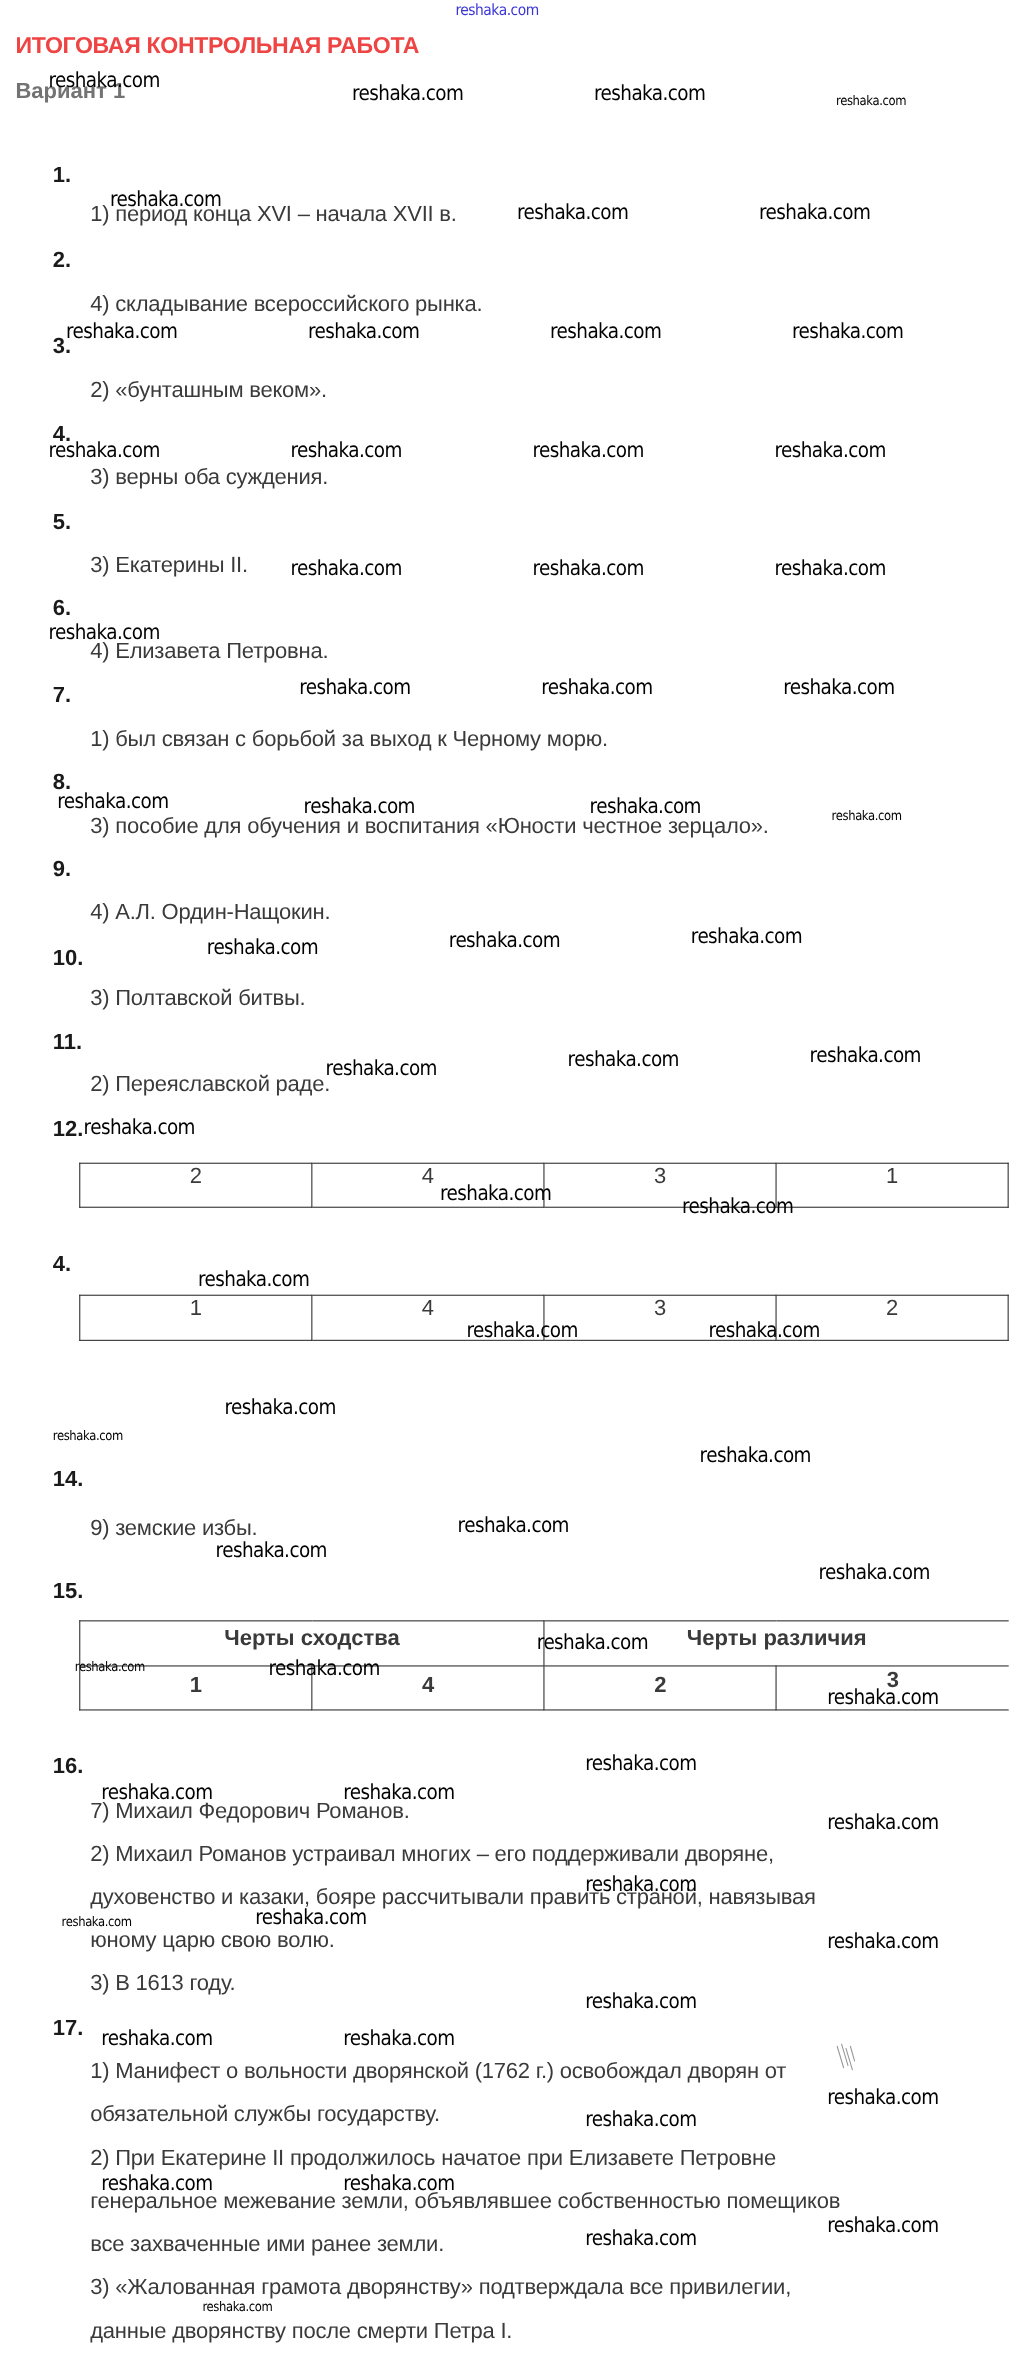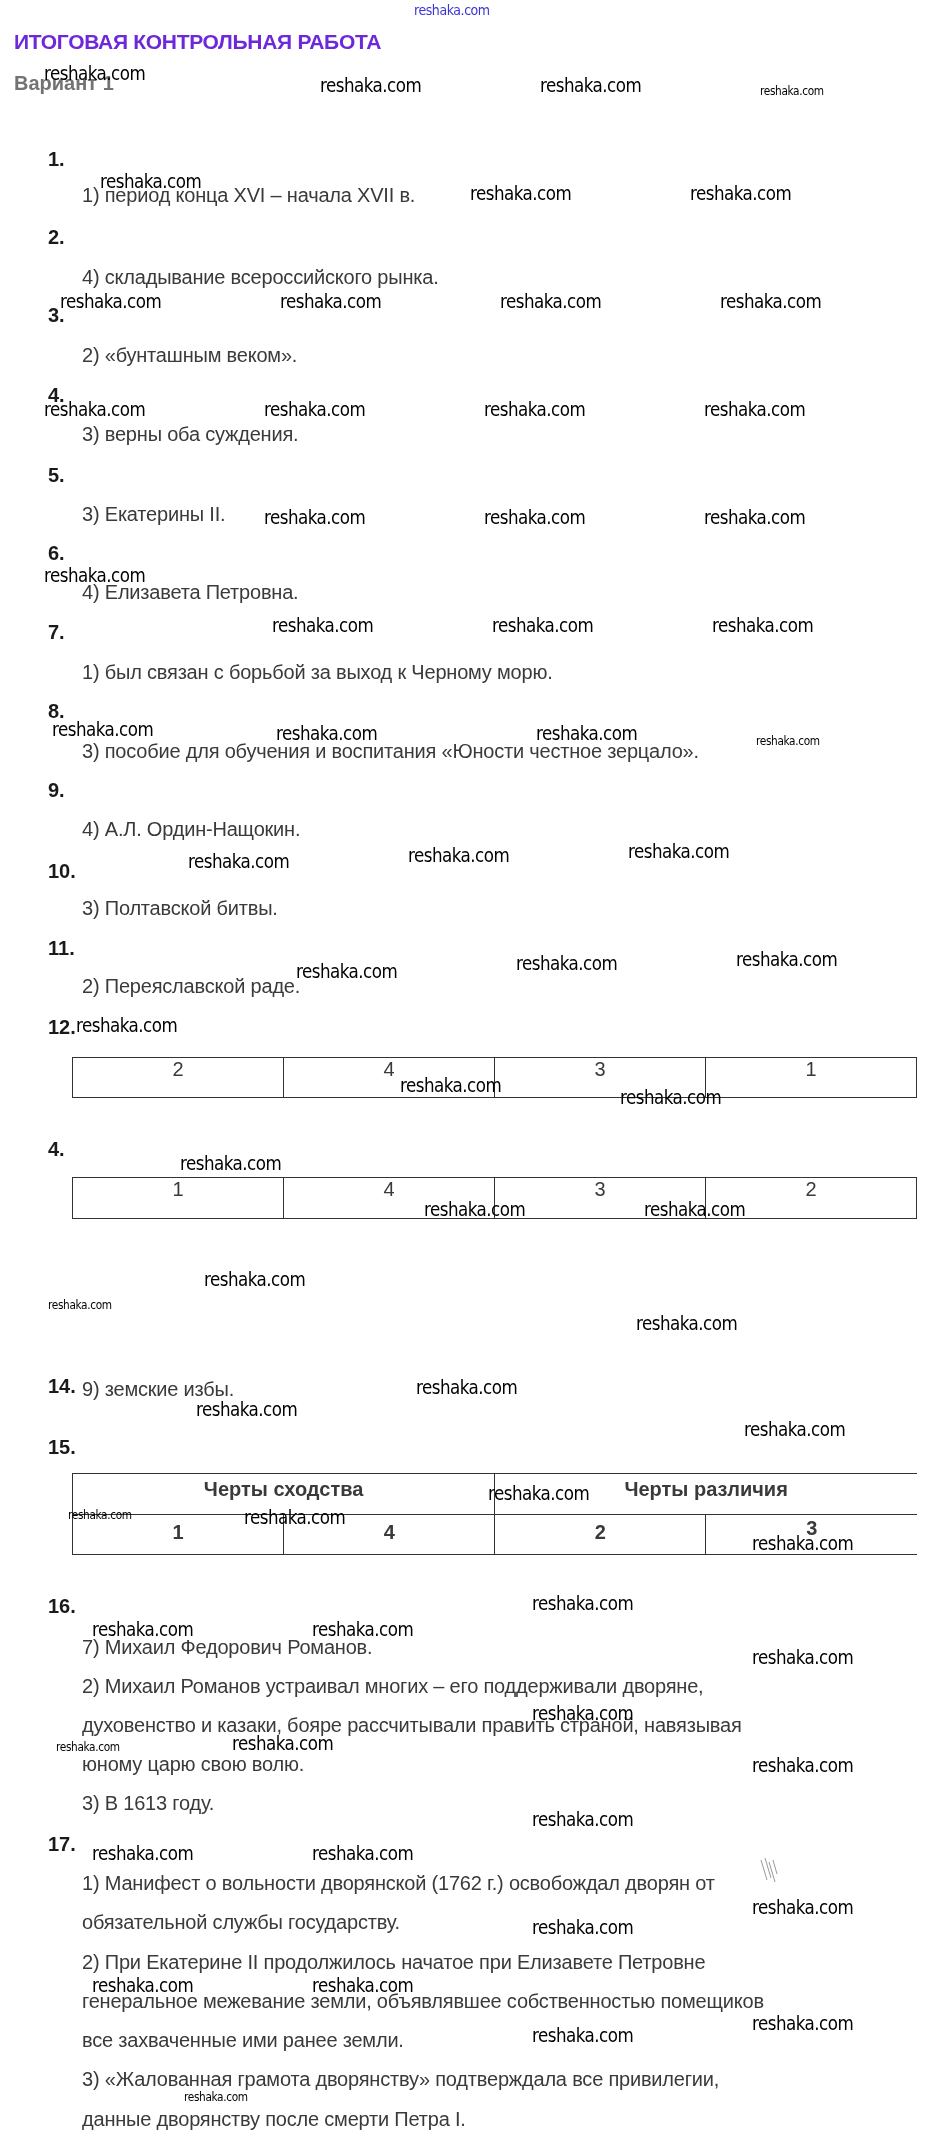--- a/index.html
+++ b/index.html
@@ -1,21 +1,21 @@
 <!DOCTYPE html>
 <html><head>
 <meta charset="utf-8">
 <style>
   html, body { margin: 0; padding: 0; background: #ffffff; }
   body { width: 928px; height: 2148px; position: relative; overflow: hidden;
          font-family: "Liberation Sans", sans-serif; color: #333; }
   .abs { position: absolute; white-space: nowrap; }
   .top-mark { left: 414px; top: 2px; font-family: "DejaVu Sans", sans-serif; font-size: 14px;
               color: #3b35d6; letter-spacing: -0.5px; transform: scaleX(0.9); transform-origin: left top; }
-  .title { left: 14px; top: 30px; font-size: 21px; font-weight: bold; color: #6d28d9; letter-spacing: -0.3px; }
+  .title { left: 14px; top: 30px; font-size: 21px; font-weight: bold; color: #ef4444; letter-spacing: -0.3px; }
   .variant { left: 14px; top: 72px; font-size: 20px; font-weight: bold; color: #737373; }
   .qnum { left: 48px; font-size: 20px; font-weight: bold; color: #1a1a1a; }
   .ans { left: 82px; font-size: 20px; color: #3a3a3a; letter-spacing: -0.2px; }
   .wm { font-family: "DejaVu Sans", sans-serif; font-size: 19px; color: #000; letter-spacing: -0.6px;
         transform: scaleX(0.88); transform-origin: left top; pointer-events: none; }
   .wm.small { font-size: 12px; letter-spacing: -0.4px; }
   table.grid { position: absolute; border-collapse: collapse; font-family: "Liberation Sans", sans-serif;
                color: #3a3a3a; font-size: 20px; }
   table.grid td { border: 1.5px solid #333; text-align: center; vertical-align: top; padding: 0; }
   .scribble { position: absolute; left: 757px; top: 1856px; width: 26px; height: 28px; }
@@ -77,21 +77,21 @@
   <tbody>
   <tr style="height:41px">
     <td>1</td>
     <td>4</td>
     <td>3</td>
     <td>2</td>
   </tr>
 </tbody>
   </table>
 
-<div class="abs qnum" style="top:1375px">14.</div>
+<div class="abs qnum" style="top:1334px">14.</div>
 <div class="abs ans" style="top:1378px">9) земские избы.</div>
 
 <div class="abs qnum" style="top:1436px">15.</div>
 <table class="grid" style="left:72px; top:1473px; width:845px;font-weight:bold;">
   <tbody>
       <tr style="height:41px">
     <td colspan="2" style="width:50%; border-left:1.5px solid #333; border-right:1.5px solid #333; padding-top:4px">Черты сходства</td>
     <td colspan="2" style="width:50%; border-right:none; padding-top:4px">Черты различия</td>
   </tr>
   <tr style="height:40px">

